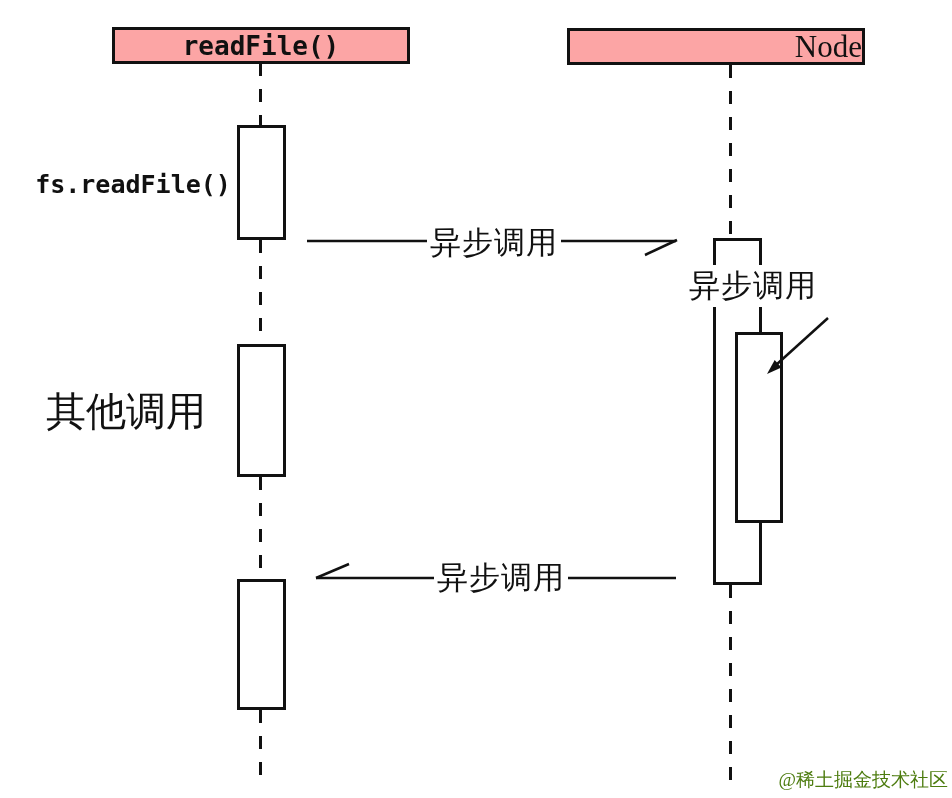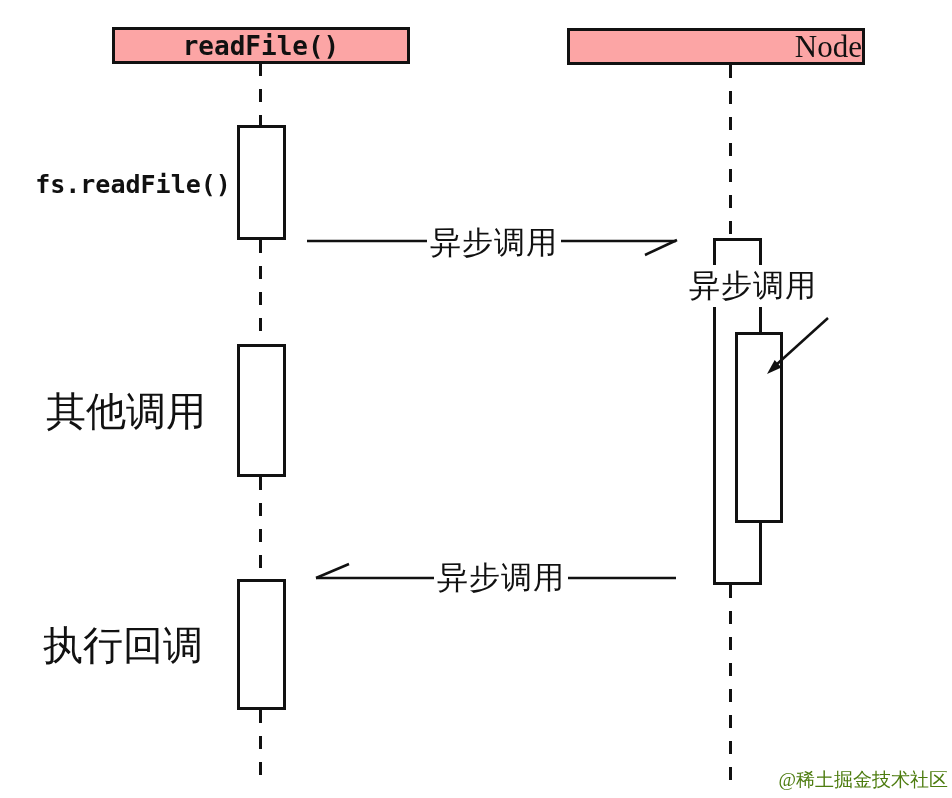--- a/index.html
+++ b/index.html
@@ -134,21 +134,20 @@
     </g>
 
     <g>
       <line x1="828" y1="318" x2="776" y2="365" stroke="#111111" stroke-width="2.5"></line>
       <polygon points="767,374 781.4,367.5 774.7,360.1" fill="#111111"></polygon>
     </g>
   </svg>
 
   <div class="side-label mono" style="left:133px; top:184px;">fs.readFile()</div>
   <div class="side-label" style="left:126px; top:411px;">其他调用</div>
-  <div class="side-label" style="left:123px; top:645px;">执行回调</div>
 
   <div class="msg-label" style="left:494px; top:243px;">异步调用</div>
   <div class="msg-label" style="left:753px; top:286px;">异步调用</div>
   <div class="msg-label" style="left:501px; top:578px;">异步调用</div>
 
   <div class="watermark">@稀土掘金技术社区</div>
 
 </div>
 
 </body></html>

